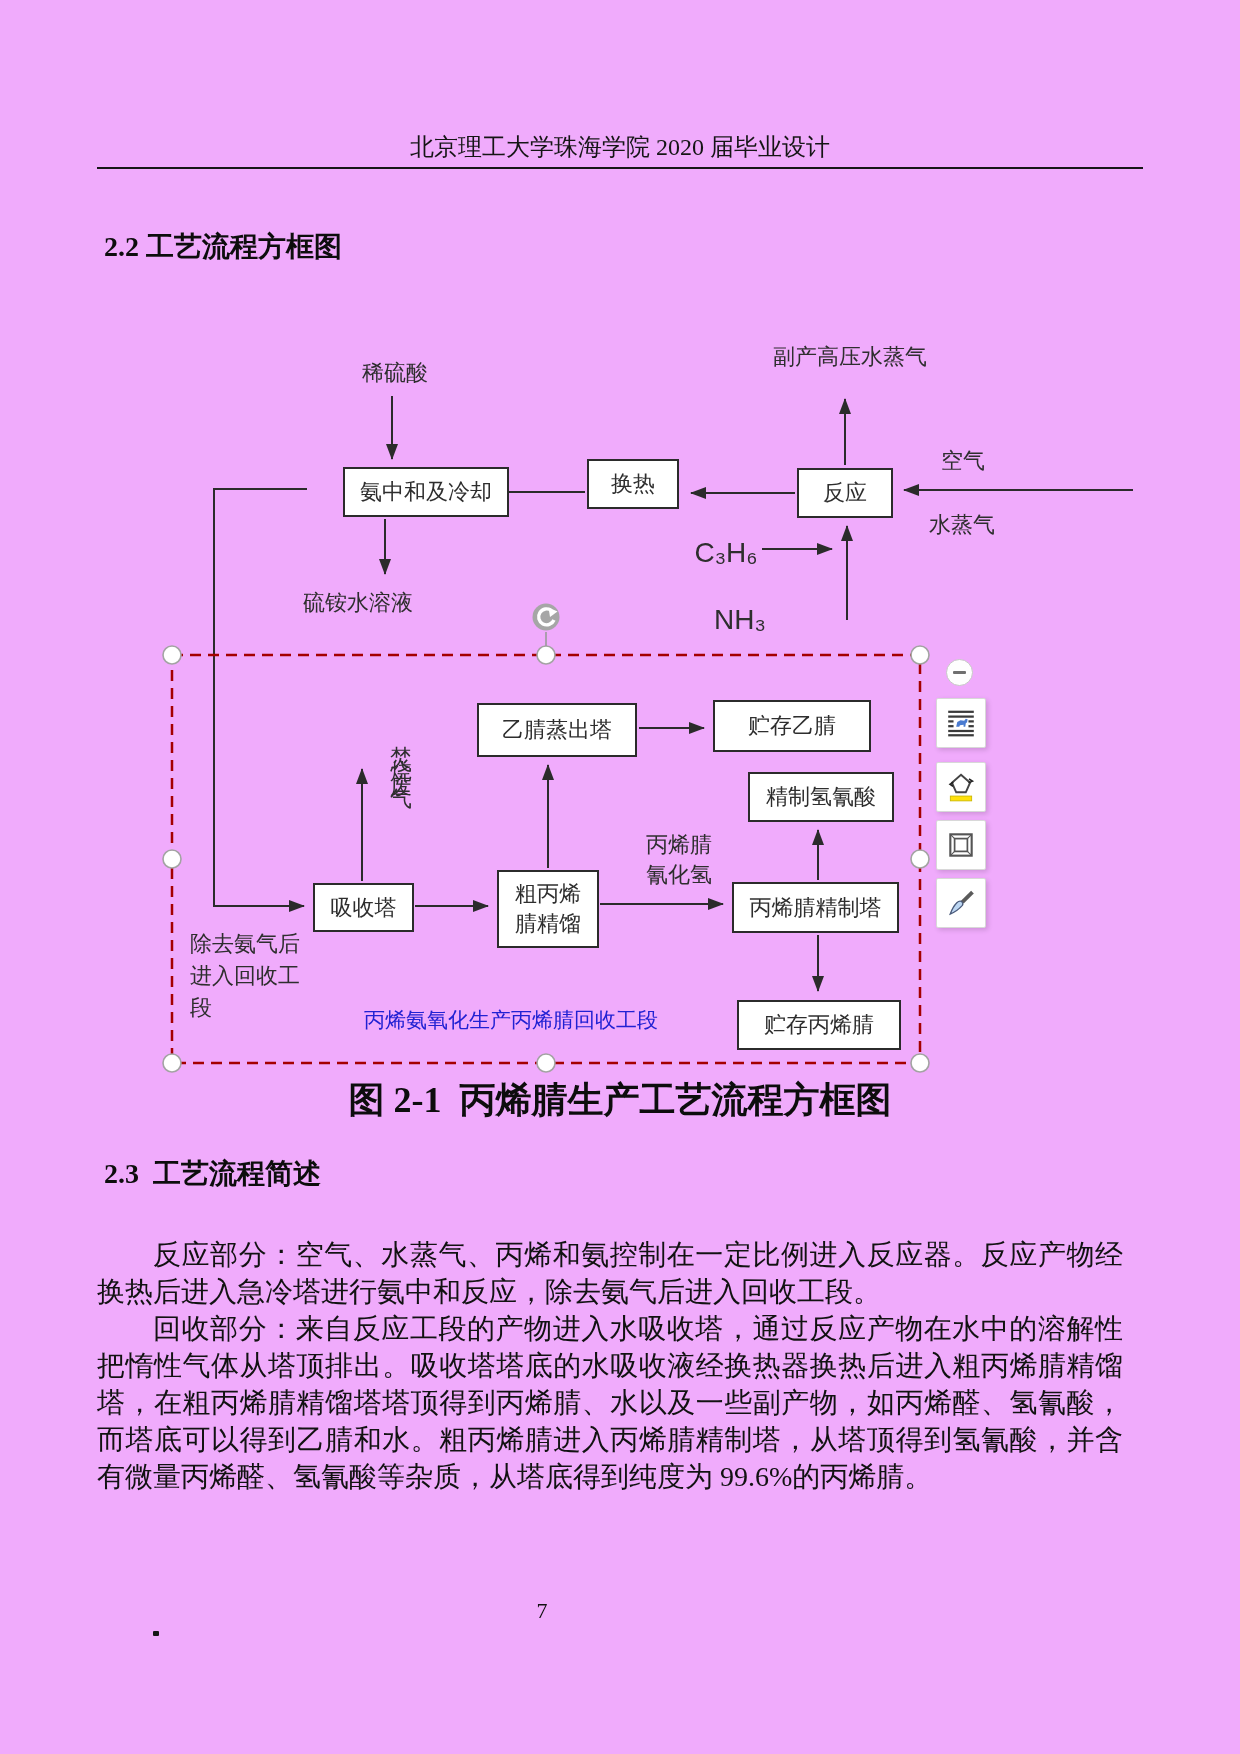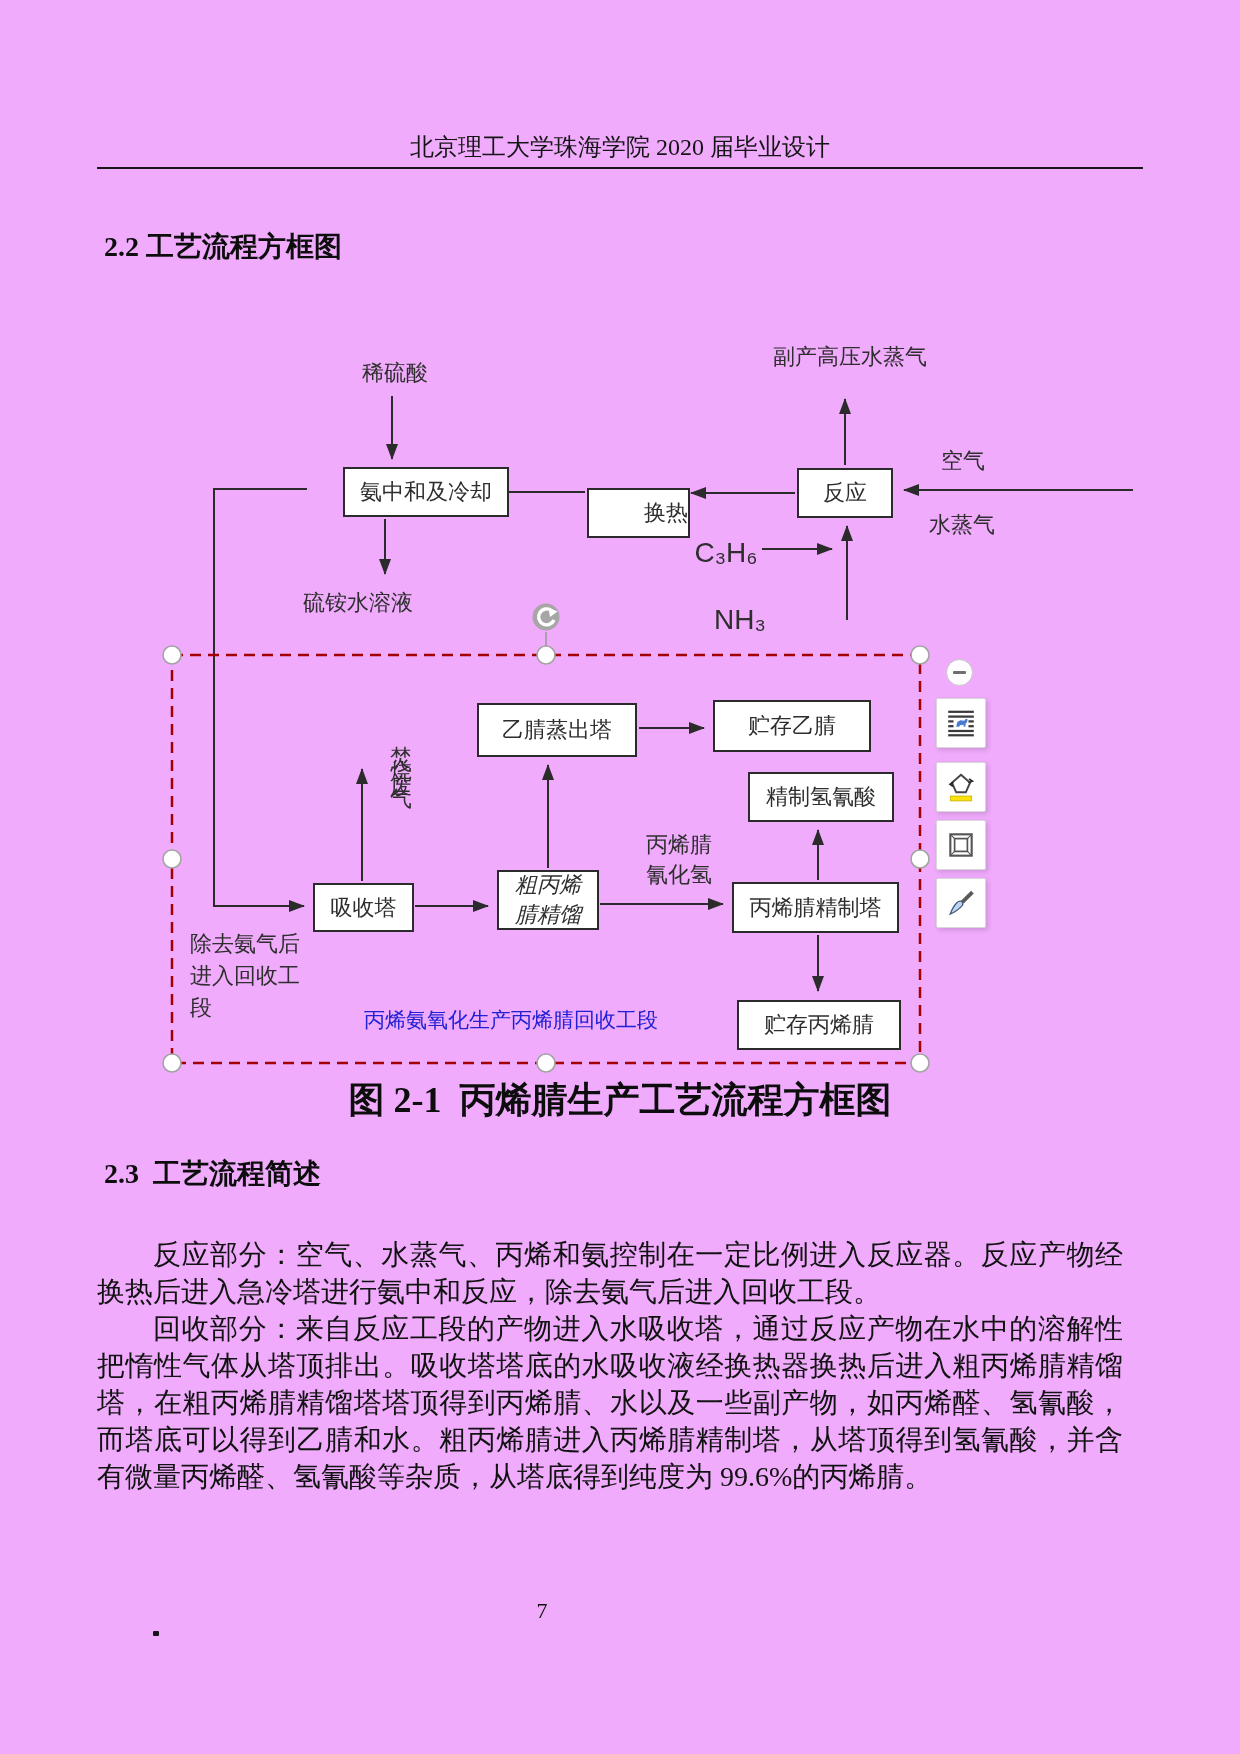--- a/index.html
+++ b/index.html
@@ -105,40 +105,40 @@
   <div class="abs dlabel" style="left:760px;top:342px;width:180px;">副产高压水蒸气</div>
   <div class="abs dlabel" style="left:928px;top:446px;width:70px;">空气</div>
   <div class="abs dlabel" style="left:920px;top:510px;width:84px;">水蒸气</div>
   <div class="abs chem" style="left:690px;top:537px;width:72px;">C₃H₆</div>
   <div class="abs chem" style="left:705px;top:590px;width:70px;margin-top:14px;">NH₃</div>
   <div class="abs dlabel" style="left:292px;top:588px;width:132px;">硫铵水溶液</div>
 
   <div class="abs fbox" style="left:307px;top:467px;width:166px;height:50px;margin-left:36px;">
     <span>氨中和及冷却</span>
   </div>
-  <div class="abs fbox thick" style="left:587px;top:488px;width:103px;height:50px;align-items:flex-end;">
+  <div class="abs fbox thick" style="left:587px;top:459px;width:92px;height:50px;">
     <span>换热</span>
   </div>
   <div class="abs fbox" style="left:797px;top:468px;width:96px;height:50px;">
     <span>反应</span>
   </div>
 
   <div class="abs fbox thick" style="left:477px;top:703px;width:160px;height:54px;">
     <span>乙腈蒸出塔</span>
   </div>
   <div class="abs fbox thick" style="left:713px;top:700px;width:158px;height:52px;">
     <span>贮存乙腈</span>
   </div>
   <div class="abs fbox" style="left:748px;top:772px;width:146px;height:50px;">
     <span>精制氢氰酸</span>
   </div>
   <div class="abs fbox" style="left:313px;top:883px;width:101px;height:49px;">
     <span>吸收塔</span>
   </div>
-  <div class="abs fbox" style="left:497px;top:870px;width:102px;height:60px;font-style:italic;">
+  <div class="abs fbox" style="left:497px;top:870px;width:102px;height:78px;">
     <span>粗丙烯</span>
     <span>腈精馏</span>
   </div>
   <div class="abs fbox" style="left:732px;top:882px;width:167px;height:51px;">
     <span>丙烯腈精制塔</span>
   </div>
   <div class="abs fbox thick" style="left:737px;top:1000px;width:164px;height:50px;">
     <span>贮存丙烯腈</span>
   </div>
 

